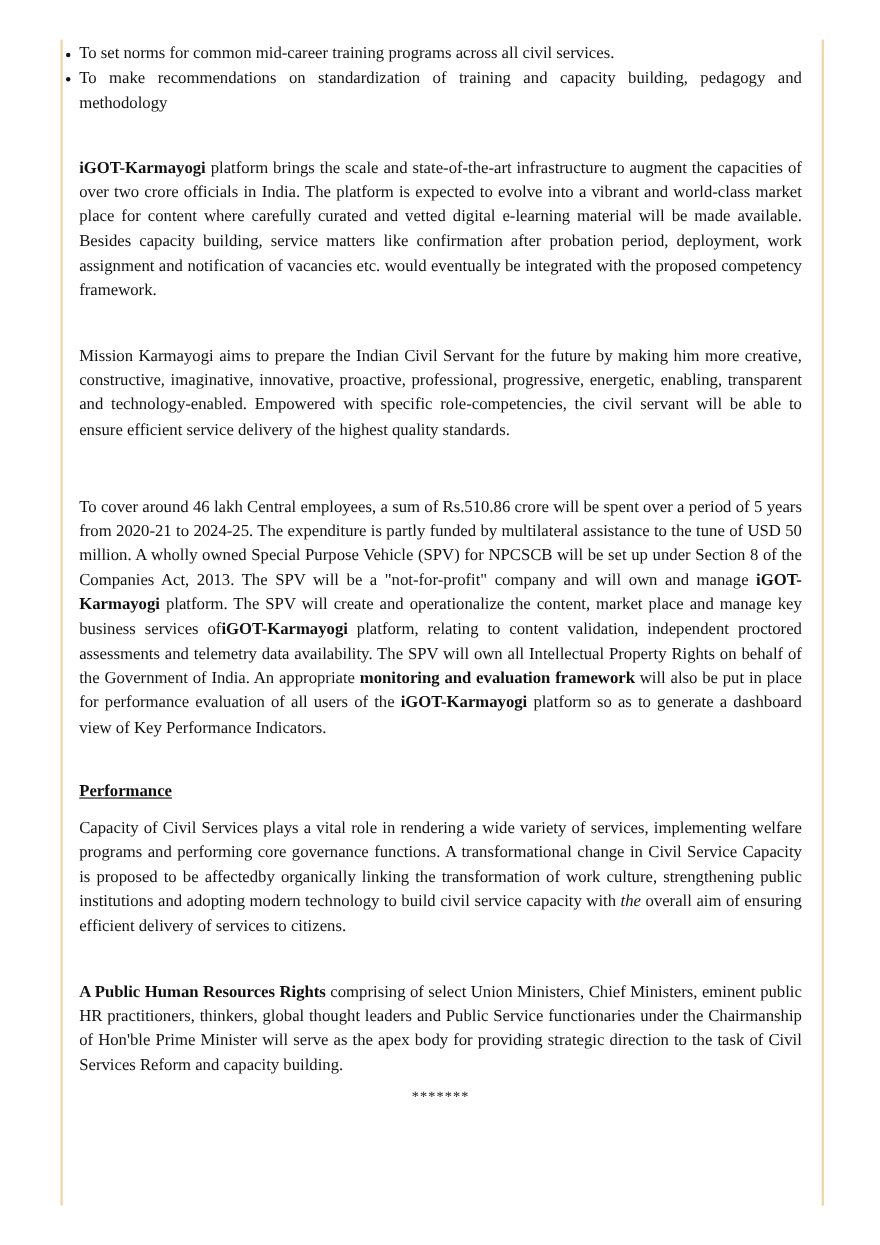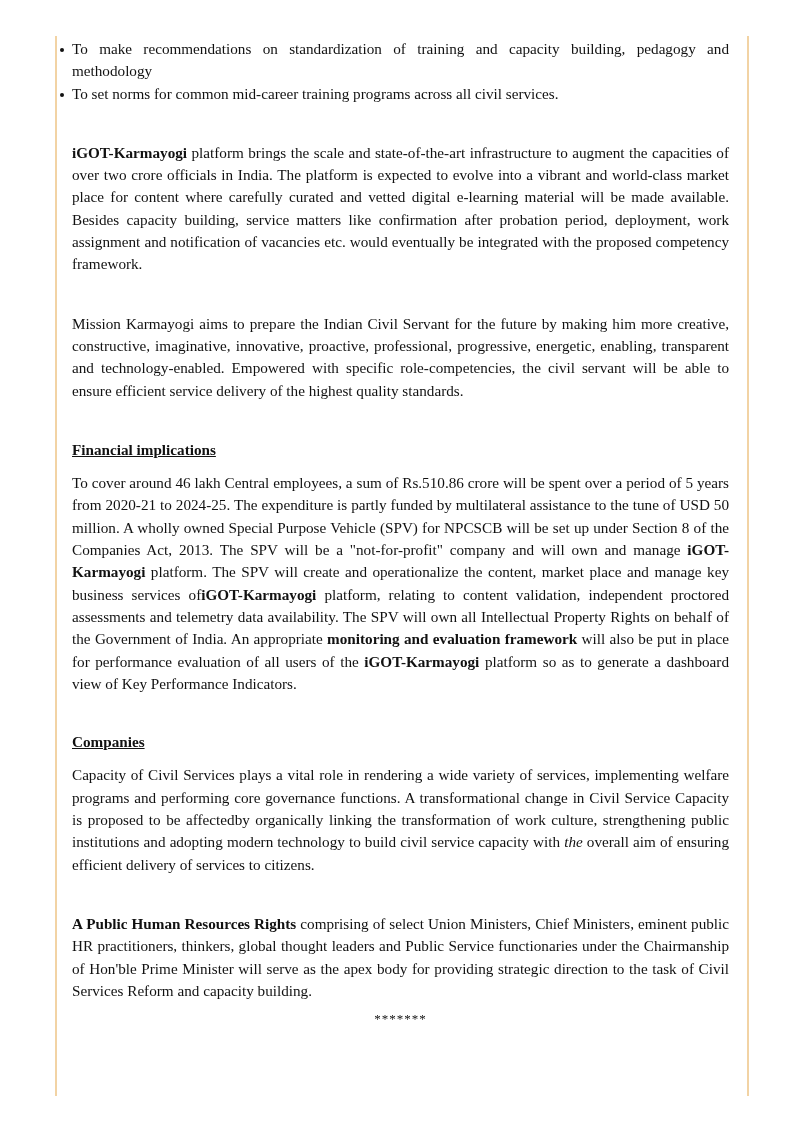--- a/index.html
+++ b/index.html
@@ -21,41 +21,40 @@
   b { font-weight: bold; }
   .stars { text-align: center; font-size: 13px; margin-top: 6px; letter-spacing: 1px; }
 </style>
 </head>
 <body>
 
 <div class="frame"></div>
 
 <div class="content">
   <ul class="bullets">
+    <li>To set norms for common mid-career training programs across all civil services.</li>
     <li>To make recommendations on standardization of training and capacity building, pedagogy and methodology</li>
-    <li>To set norms for common mid-career training programs across all civil services.</li>
   </ul>
 
   <div class="gap-l"></div>
 
   <p><b>iGOT-Karmayogi</b><span> platform brings the scale and state-of-the-art infrastructure to augment the capacities of over two crore officials in India. The platform is expected to evolve into a vibrant and world-class market place for content where carefully curated and vetted digital e-learning material will be made available. Besides capacity building, service matters like confirmation after probation period, deployment, work assignment and notification of vacancies etc. would eventually be integrated with the proposed competency framework.</span></p>
 
   <div class="gap-l"></div>
 
   <p>Mission Karmayogi aims to prepare the Indian Civil Servant for the future by making him more creative, constructive, imaginative, innovative, proactive, professional, progressive, energetic, enabling, transparent and technology-enabled. Empowered with specific role-competencies, the civil servant will be able to ensure efficient service delivery of the highest quality standards.</p>
 
   <div class="gap-l"></div>
 
-  <p class="heading">Financial implications</p>
   <div class="gap-s"></div>
   <p><span>To cover around 46 lakh Central employees, a sum of Rs.510.86 crore will be spent over a period of 5 years from 2020-21 to 2024-25. The expenditure is partly funded by multilateral assistance to the tune of USD 50 million. A wholly owned Special Purpose Vehicle (SPV) for NPCSCB will be set up under Section 8 of the Companies Act, 2013. The SPV will be a "not-for-profit" company and will own and manage </span><b>iGOT-Karmayogi</b><span> platform. The SPV will create and operationalize the content, market place and manage key business services of</span><b>iGOT-Karmayogi</b><span> platform, relating to content validation, independent proctored assessments and telemetry data availability. The SPV will own all Intellectual Property Rights on behalf of the Government of India. An appropriate </span><b>monitoring and evaluation framework</b><span> will also be put in place for performance evaluation of all users of the </span><b>iGOT-Karmayogi</b><span> platform so as to generate a dashboard view of Key Performance Indicators.</span></p>
 
   <div class="gap-m"></div>
 
-  <p class="heading">Companies</p>
+  <p class="heading">Performance</p>
   <div class="gap-s"></div>
   <p><span>Capacity of Civil Services plays a vital role in rendering a wide variety of services, implementing welfare programs and performing core governance functions. A transformational change in Civil Service Capacity is proposed to be affectedby organically linking the transformation of work culture, strengthening public institutions and adopting modern technology to build civil service capacity with </span><i>the</i><span> overall aim of ensuring efficient delivery of services to citizens.</span></p>
 
   <div class="gap-l"></div>
 
   <p><b>A Public Human Resources Rights</b><span> comprising of select Union Ministers, Chief Ministers, eminent public HR practitioners, thinkers, global thought leaders and Public Service functionaries under the Chairmanship of Hon'ble Prime Minister will serve as the apex body for providing strategic direction to the task of Civil Services Reform and capacity building.</span></p>
 
   <p class="stars">*******</p>
 </div>
 

